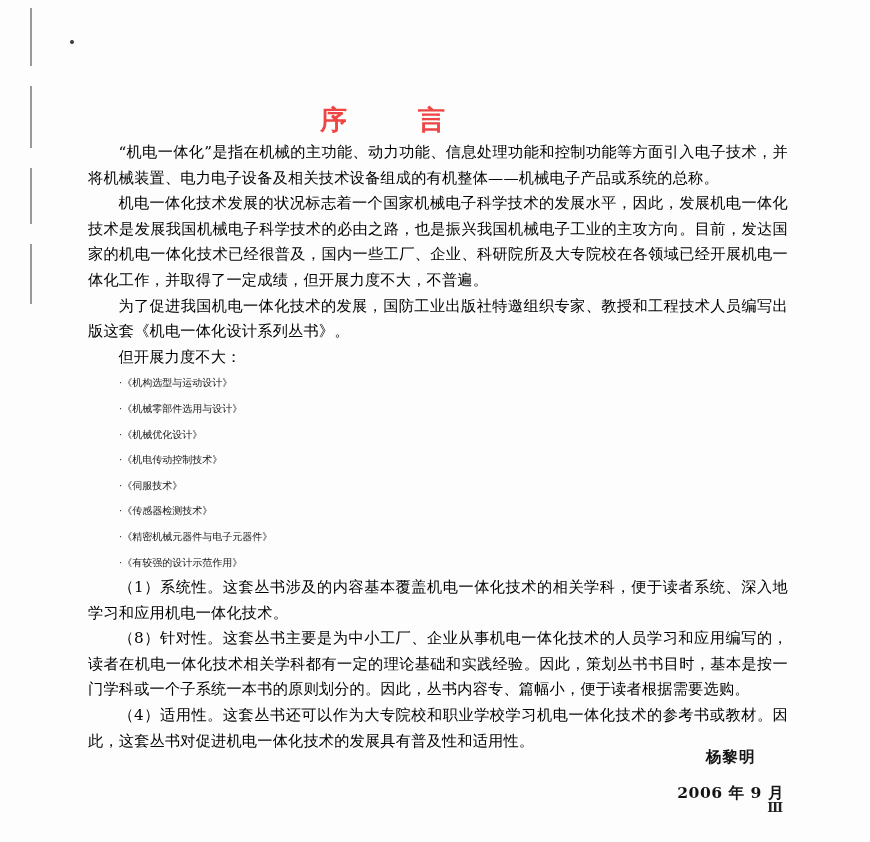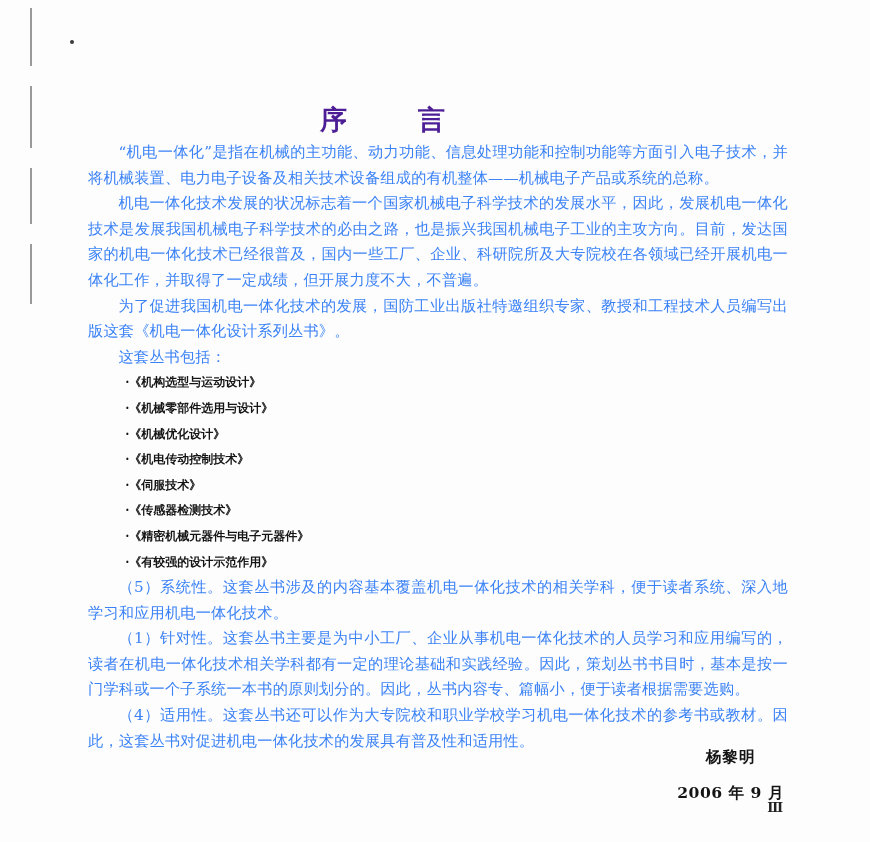--- a/index.html
+++ b/index.html
@@ -38,51 +38,51 @@
     position: absolute;
     left: 0;
     top: 84px;
     width: 765px;
     text-align: center;
     font-size: 27px;
     font-weight: bold;
     letter-spacing: 22px;
     text-indent: 22px;
     font-family: "DejaVu Serif", "Liberation Serif", serif;
-    color: #4c1d95;
+    color: #ef4444;
   }
   .body-block {
     position: absolute;
     left: 88px;
     top: 140px;
     width: 700px;
   }
   p.para {
     margin: 0 0 0 0;
     font-size: 15.2px;
     line-height: 25.6px;
     text-align: justify;
     text-justify: inter-ideograph;
     letter-spacing: 0.2px;
-    color: #3b82f6;
+    color: #000000;
   }
   p.indent2 {
     text-indent: 2em;
   }
   ul.booklist {
     list-style: none;
     margin: 0;
     padding: 0;
   }
   ul.booklist li {
-    font-size: 12px;
+    font-size: 10px;
     line-height: 25.6px;
     padding-left: 3.1em;
     color: #151515;
-    font-weight: bold;
+    font-weight: normal;
   }
   .sign {
     position: absolute;
     right: 86px;
     top: 744px;
     text-align: center;
   }
   .sign .name {
     font-size: 15.6px;
     font-weight: bold;
@@ -118,35 +118,35 @@
   <div class="scan-mark" style="left:30px; top:244px; height:60px;"></div>
   <div class="scan-dot" style="left:70px; top:40px;"></div>
 
   <h1 class="title">序　言</h1>
 
   <div class="body-block">
 
     <p class="para indent2">“机电一体化”是指在机械的主功能、动力功能、信息处理功能和控制功能等方面引入电子技术，并将机械装置、电力电子设备及相关技术设备组成的有机整体——机械电子产品或系统的总称。</p>
     <p class="para indent2">机电一体化技术发展的状况标志着一个国家机械电子科学技术的发展水平，因此，发展机电一体化技术是发展我国机械电子科学技术的必由之路，也是振兴我国机械电子工业的主攻方向。目前，发达国家的机电一体化技术已经很普及，国内一些工厂、企业、科研院所及大专院校在各领域已经开展机电一体化工作，并取得了一定成绩，但开展力度不大，不普遍。</p>
     <p class="para indent2">为了促进我国机电一体化技术的发展，国防工业出版社特邀组织专家、教授和工程技术人员编写出版这套《机电一体化设计系列丛书》。</p>
-    <p class="para indent2">这套丛书包括：</p>
+    <p class="para indent2">但开展力度不大：</p>
 
     <ul class="booklist">
       <li>·《机构选型与运动设计》</li>
       <li>·《机械零部件选用与设计》</li>
       <li>·《机械优化设计》</li>
       <li>·《机电传动控制技术》</li>
       <li>·《伺服技术》</li>
       <li>·《传感器检测技术》</li>
       <li>·《精密机械元器件与电子元器件》</li>
       <li>·《有较强的设计示范作用》</li>
     </ul>
 
-    <p class="para indent2">（5）系统性。这套丛书涉及的内容基本覆盖机电一体化技术的相关学科，便于读者系统、深入地学习和应用机电一体化技术。</p>
-    <p class="para indent2">（1）针对性。这套丛书主要是为中小工厂、企业从事机电一体化技术的人员学习和应用编写的，读者在机电一体化技术相关学科都有一定的理论基础和实践经验。因此，策划丛书书目时，基本是按一门学科或一个子系统一本书的原则划分的。因此，丛书内容专、篇幅小，便于读者根据需要选购。</p>
+    <p class="para indent2">（1）系统性。这套丛书涉及的内容基本覆盖机电一体化技术的相关学科，便于读者系统、深入地学习和应用机电一体化技术。</p>
+    <p class="para indent2">（8）针对性。这套丛书主要是为中小工厂、企业从事机电一体化技术的人员学习和应用编写的，读者在机电一体化技术相关学科都有一定的理论基础和实践经验。因此，策划丛书书目时，基本是按一门学科或一个子系统一本书的原则划分的。因此，丛书内容专、篇幅小，便于读者根据需要选购。</p>
     <p class="para indent2">（4）适用性。这套丛书还可以作为大专院校和职业学校学习机电一体化技术的参考书或教材。因此，这套丛书对促进机电一体化技术的发展具有普及性和适用性。</p>
 
   </div>
 
   <div class="sign">
     <div class="name">杨黎明</div>
     <div class="date">2006 年 9 月</div>
   </div>
 
   <div class="folio">Ⅲ</div>

